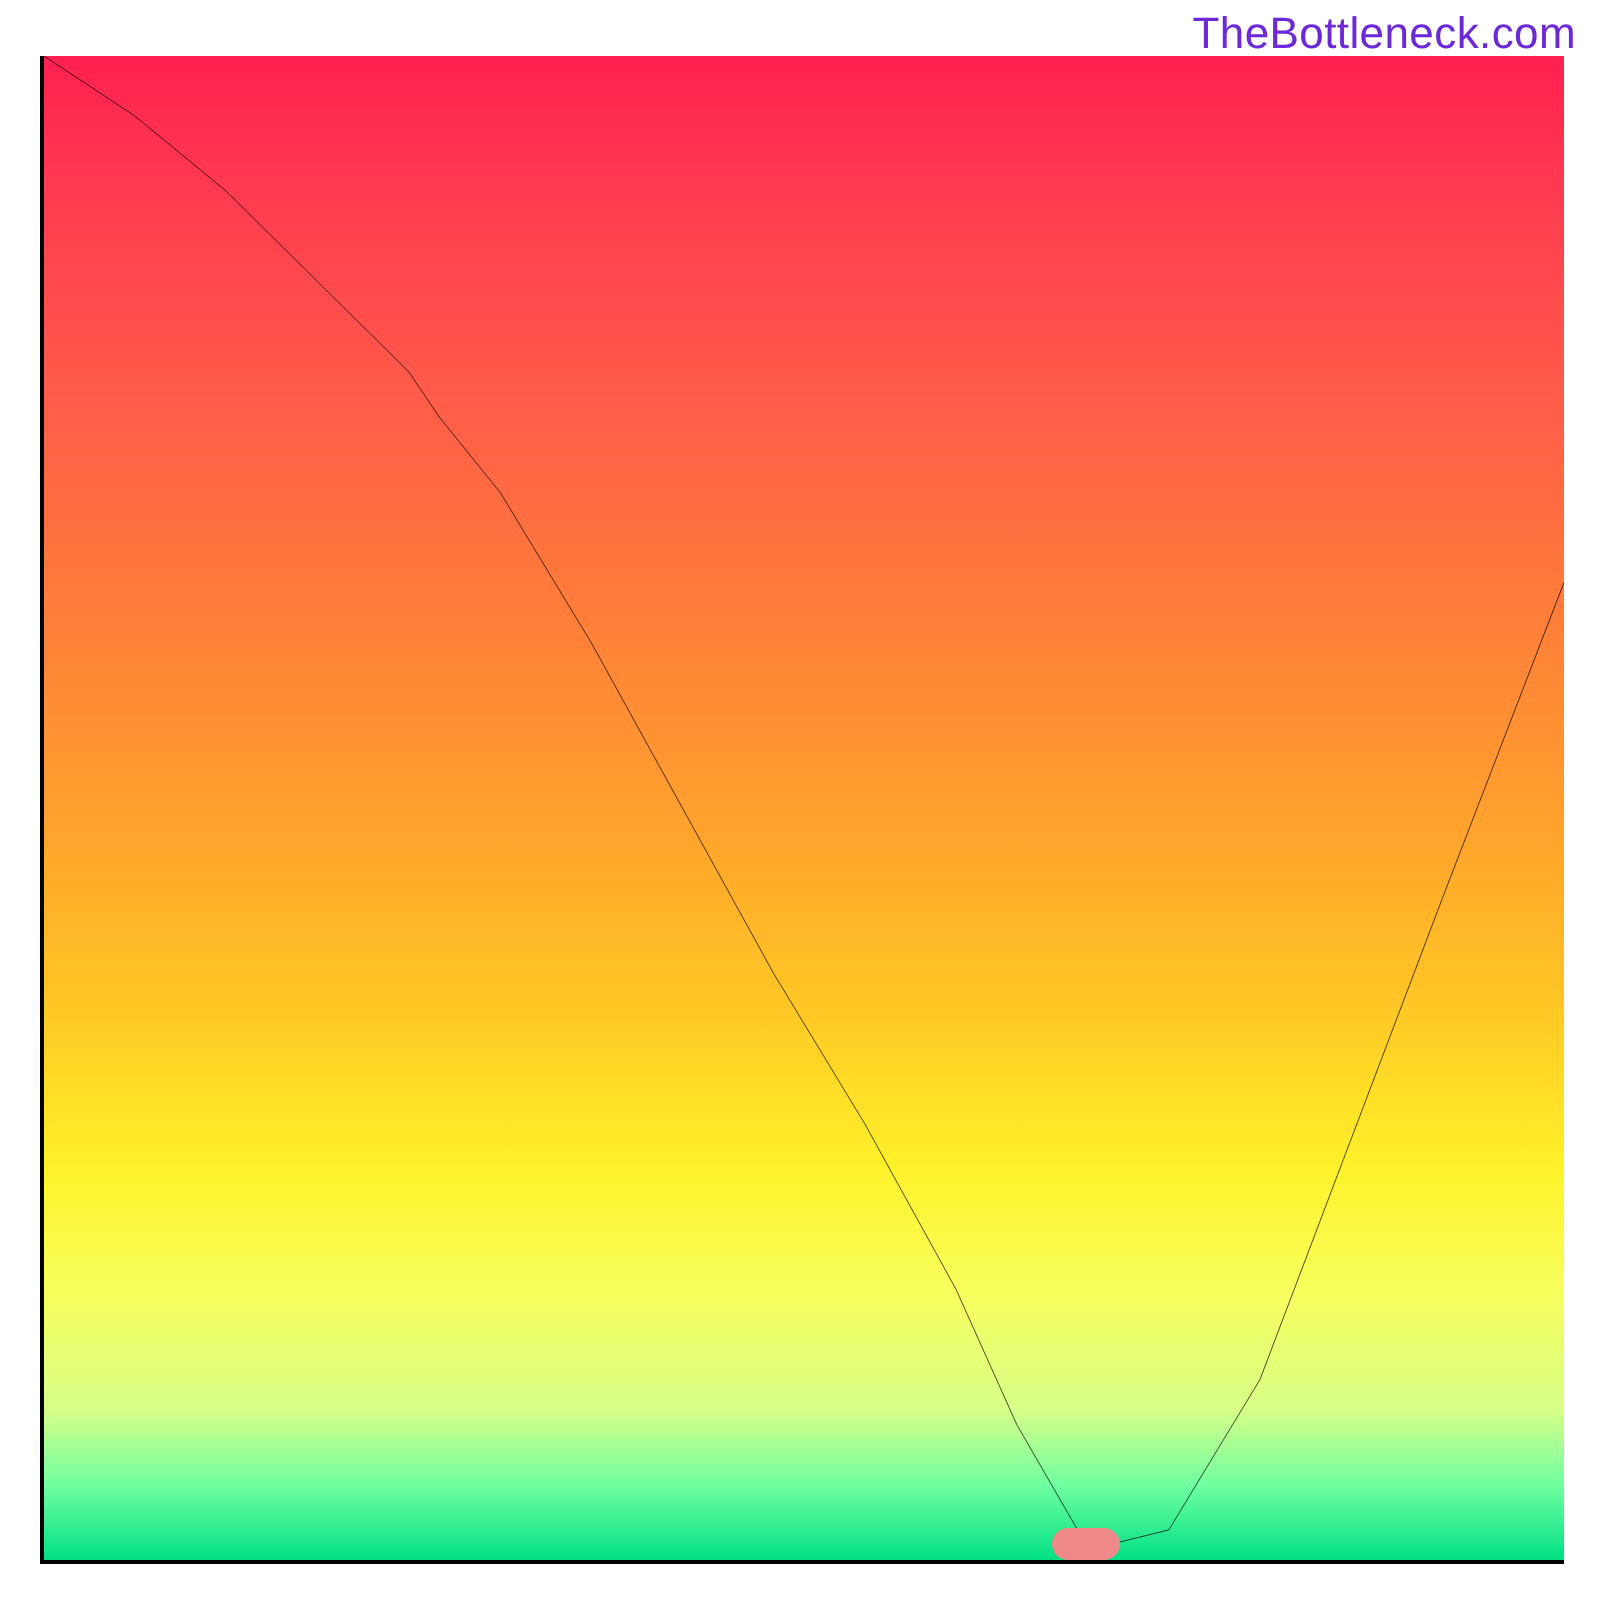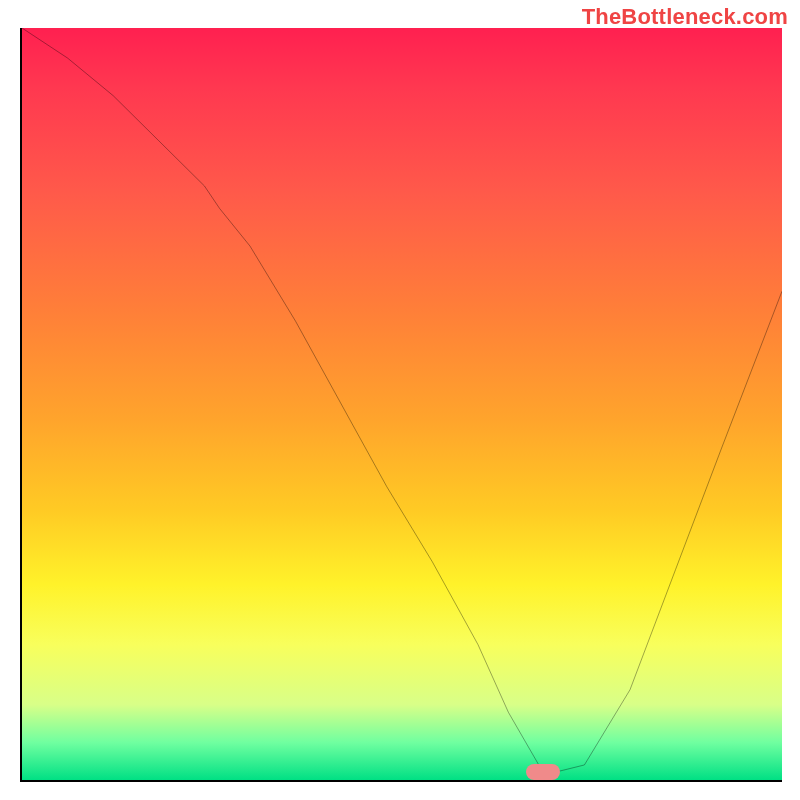--- a/index.html
+++ b/index.html
@@ -14,22 +14,22 @@
   .chart-wrap {
     position: relative;
     width: 800px;
     height: 800px;
   }
   .watermark {
     position: absolute;
     top: 4px;
     right: 12px;
     font-size: 22px;
-    font-weight: 700;
-    color: #ef4444;
+    font-weight: 400;
+    color: #6d28d9;
     letter-spacing: 0.2px;
     z-index: 3;
   }
   .plot-area {
     position: absolute;
     left: 20px;
     top: 28px;
     width: 760px;
     height: 752px;
     border-left: 2px solid #000;

